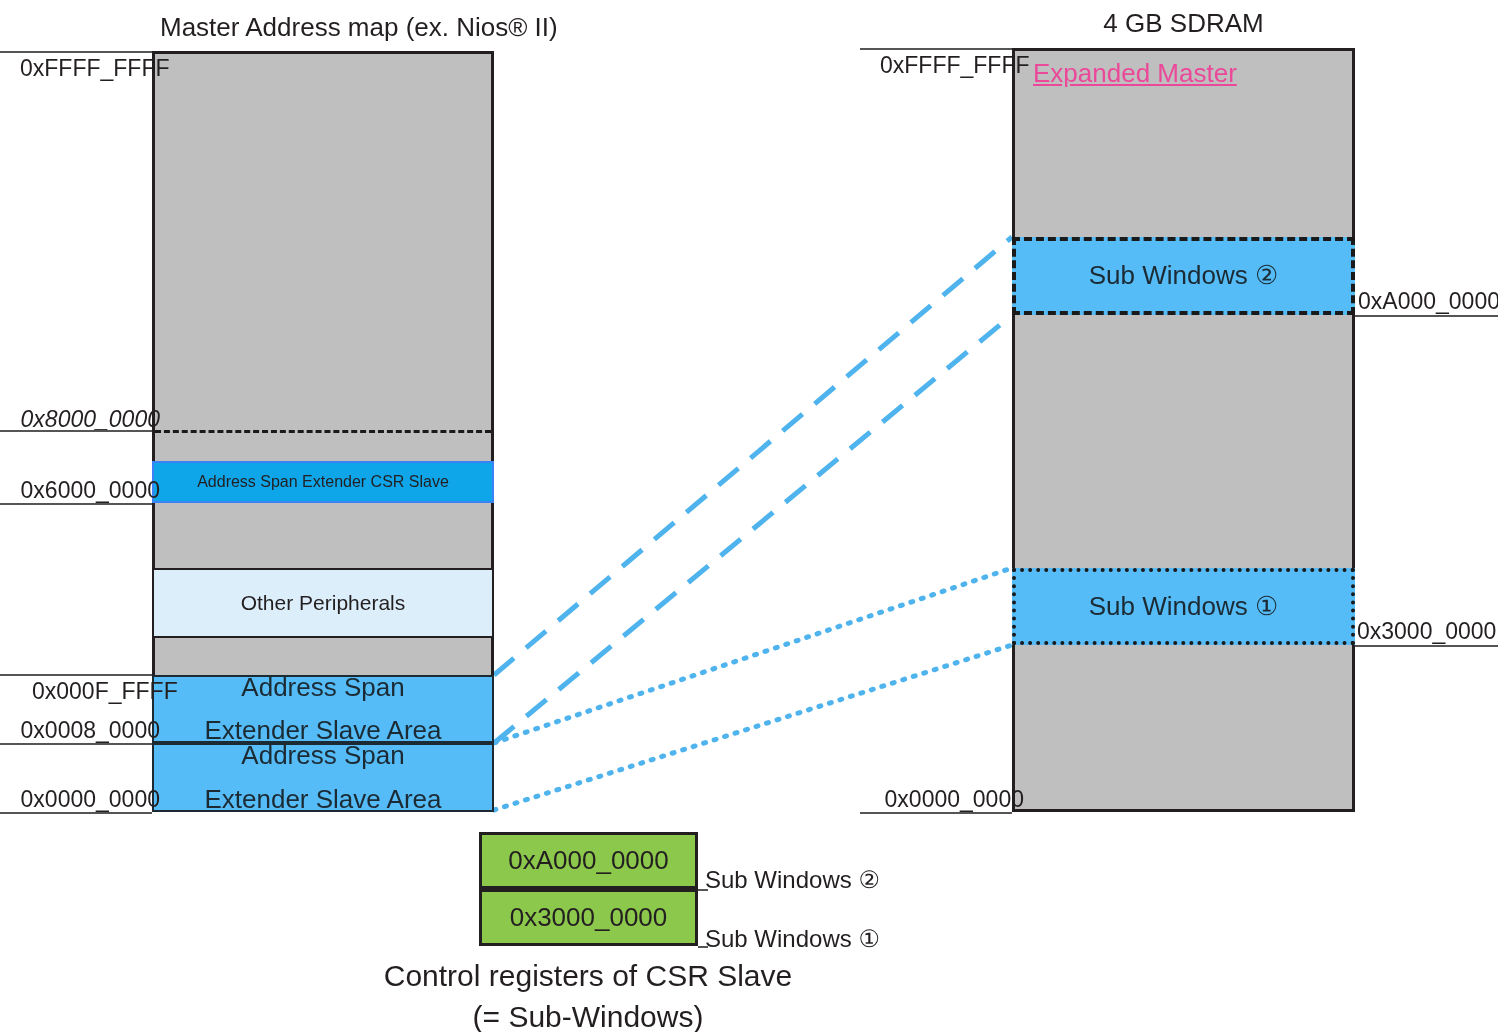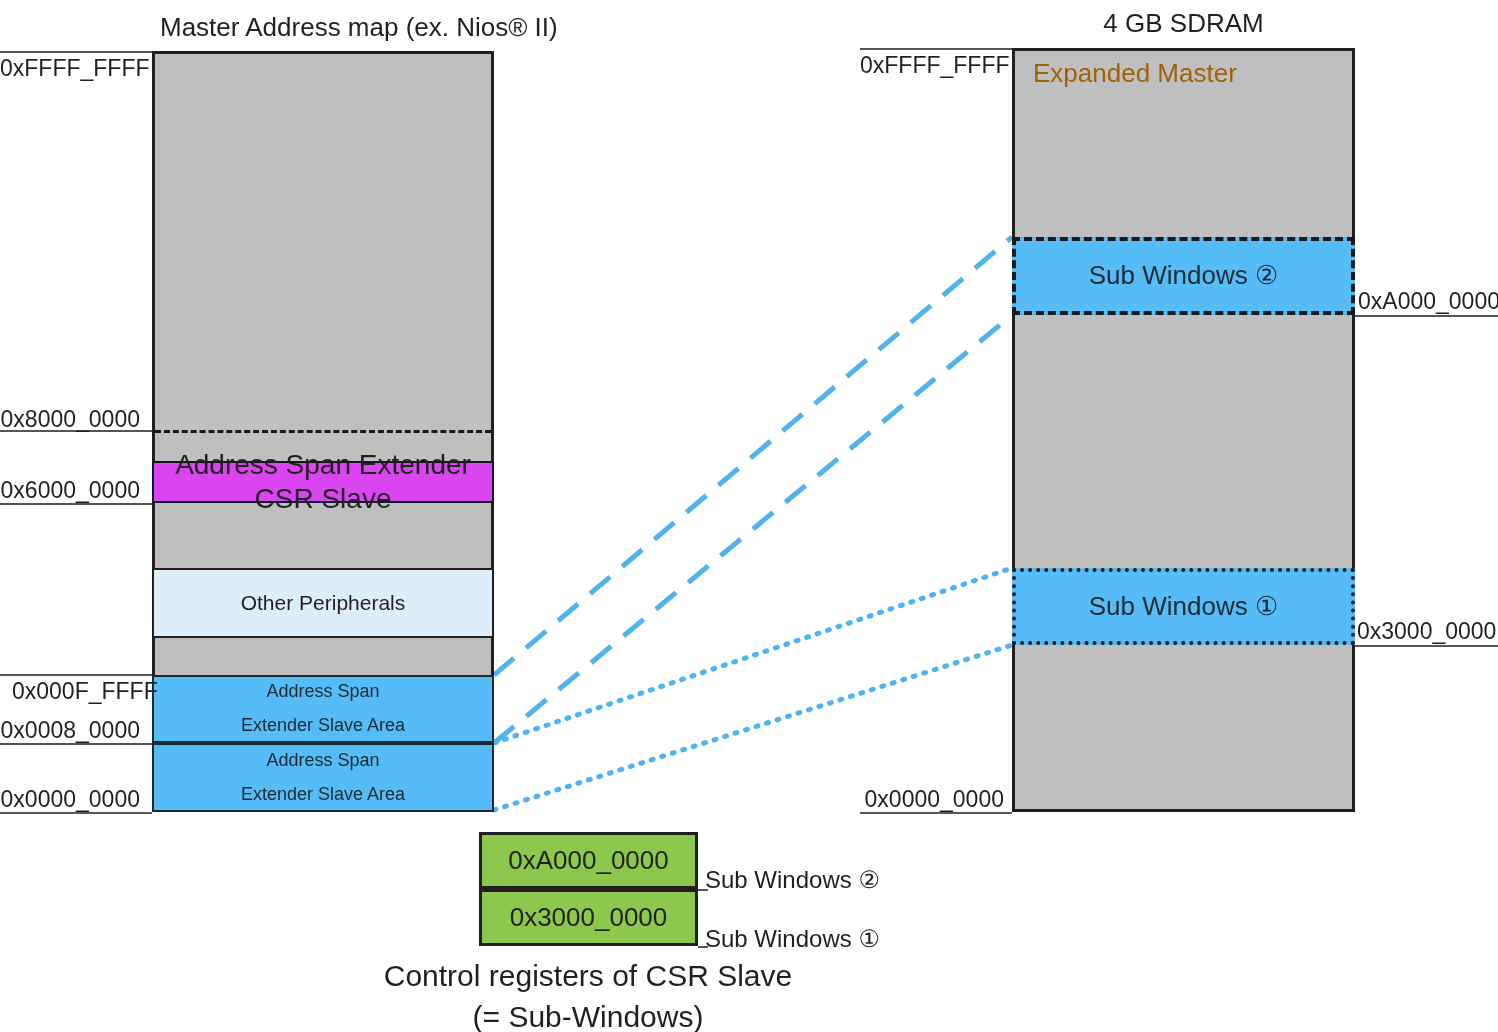--- a/index.html
+++ b/index.html
@@ -8,33 +8,33 @@
   .stage{position:absolute;left:0;top:0;width:1498px;height:1032px;}
 
   
   .col-title{position:absolute;font-size:26px;color:#231f20;white-space:nowrap;}
 
   
   .col{position:absolute;box-sizing:border-box;border:3px solid #231f20;background:#bfbfbf;}
 
   .blk{position:absolute;box-sizing:border-box;display:flex;align-items:center;
        justify-content:center;text-align:center;line-height:1.2;}
-  .blk.green{background:#d946ef;border:2px solid #0f172a;font-size:28px;}
+  .blk.green{background:#0ea5e9;border:2px solid #3b82f6;font-size:16px;}
   .blk.paleblue{background:#DDEEFB;border:2px solid #231f20;font-size:21px;}
-  .blk.blue{background:#55BCF7;border:2px solid #1b2a33;font-size:18px;color:#1b2a33;gap:12px;}
+  .blk.blue{background:#55BCF7;border:2px solid #1b2a33;font-size:26px;color:#1b2a33;gap:12px;}
   .blk.subwin-dash{background:#55BCF7;border:4px dashed #1a1a1a;font-size:26px;color:#1b2a33;}
   .blk.subwin-dot{background:#55BCF7;border:4px dotted #1a1a1a;font-size:26px;color:#1b2a33;}
-  .blk.label-left{justify-content:flex-start;padding-left:18px;font-size:26px;color:#a16207;}
+  .blk.label-left{justify-content:flex-start;padding-left:18px;font-size:26px;color:#ec4899;text-decoration:underline;}
 
   .dashdot{position:absolute;height:0;border-top:3px dashed #1a1a1a;}
 
   
   .leader{position:absolute;height:0;border-top:2px solid #555;}
   .addr{position:absolute;font-size:23px;color:#231f20;white-space:nowrap;}
-  .addr.right{text-align:right;}
+  .addr.right{text-align:right;padding-left:20px;}
   .addr.left{text-align:left;}
 
   
   .csr{position:absolute;box-sizing:border-box;border:3px solid #231f20;background:#8CC84B;
        display:flex;align-items:center;justify-content:center;font-size:26px;color:#231f20;}
   .csr-note{position:absolute;font-size:24px;color:#231f20;white-space:nowrap;}
   .csr-caption{position:absolute;width:560px;text-align:center;font-size:30px;
        color:#231f20;line-height:1.35;}
 
   svg.conn{position:absolute;left:0;top:0;width:1498px;height:1032px;pointer-events:none;}
@@ -70,21 +70,21 @@
 
   <div class="blk blue" style="left:152px;top:743px;width:342px;height:69px;flex-direction:column;">
     <span>Address Span</span>
     <span>Extender Slave Area</span>
   </div>
 
   <div class="leader" style="left:0px;top:51px;width:152px;"></div>
   <div class="addr right" style="left:0px;top:55px;width:140px;">0xFFFF_FFFF</div>
 
   <div class="leader" style="left:0px;top:430px;width:152px;"></div>
-  <div class="addr right" style="left:0px;top:406px;width:140px;">0x8000_0000</div>
+  <div class="addr right" style="left:0px;top:406px;width:140px;font-style:italic;">0x8000_0000</div>
 
   <div class="leader" style="left:0px;top:503px;width:152px;"></div>
   <div class="addr right" style="left:0px;top:477px;width:140px;">0x6000_0000</div>
 
   <div class="leader" style="left:0px;top:674px;width:152px;"></div>
   <div class="addr right" style="left:12px;top:678px;width:140px;">0x000F_FFFF</div>
 
   <div class="leader" style="left:0px;top:743px;width:152px;"></div>
   <div class="addr right" style="left:0px;top:717px;width:140px;">0x0008_0000</div>
 

